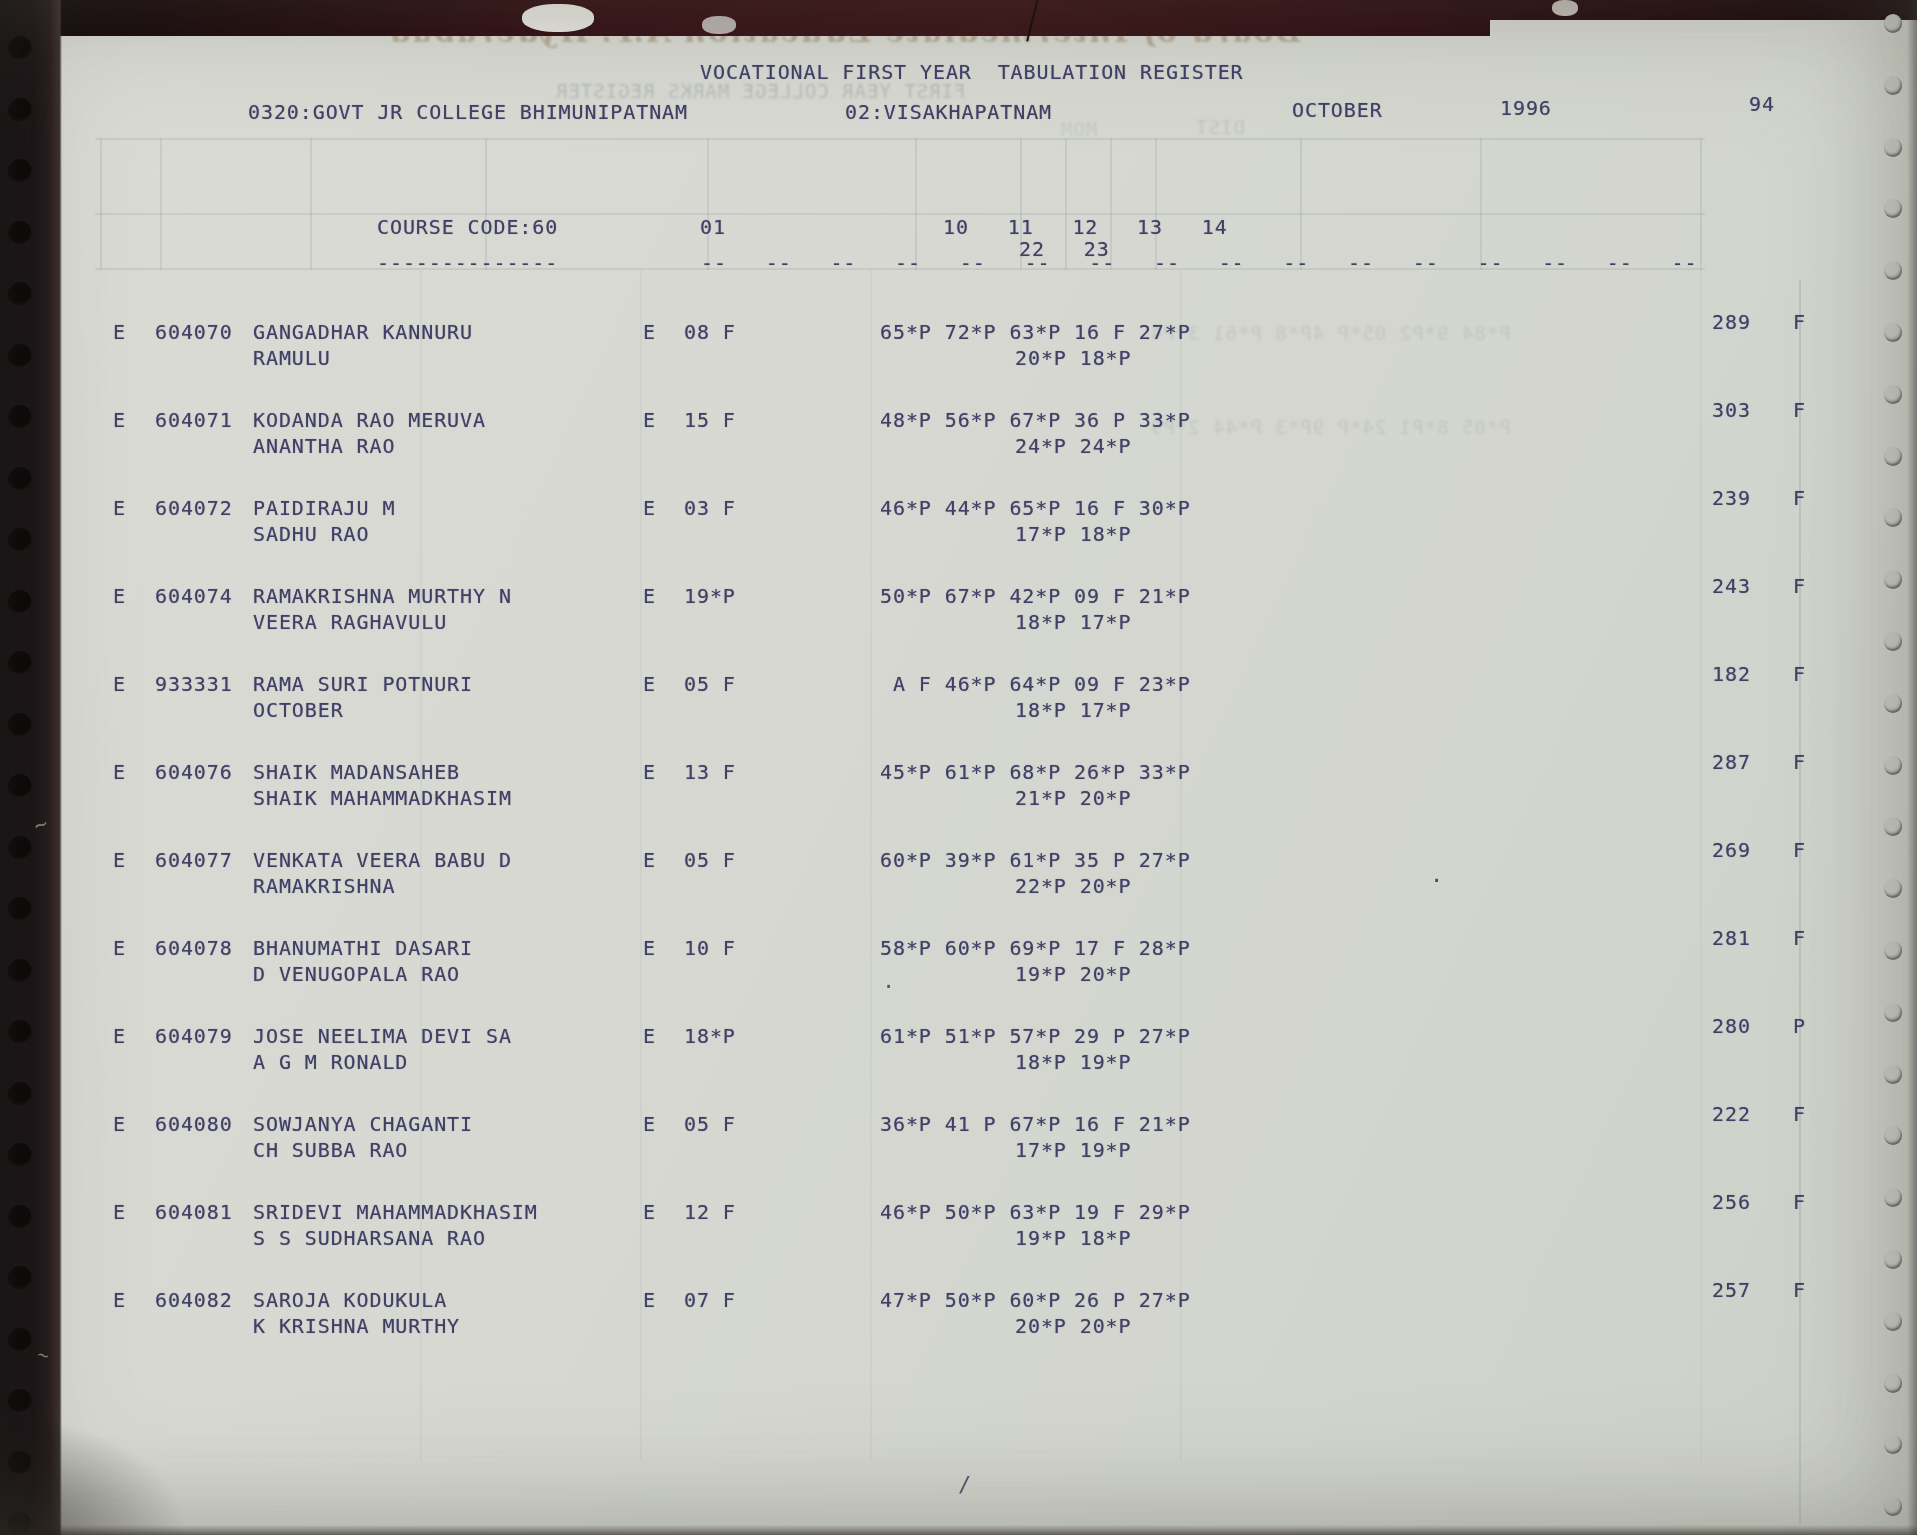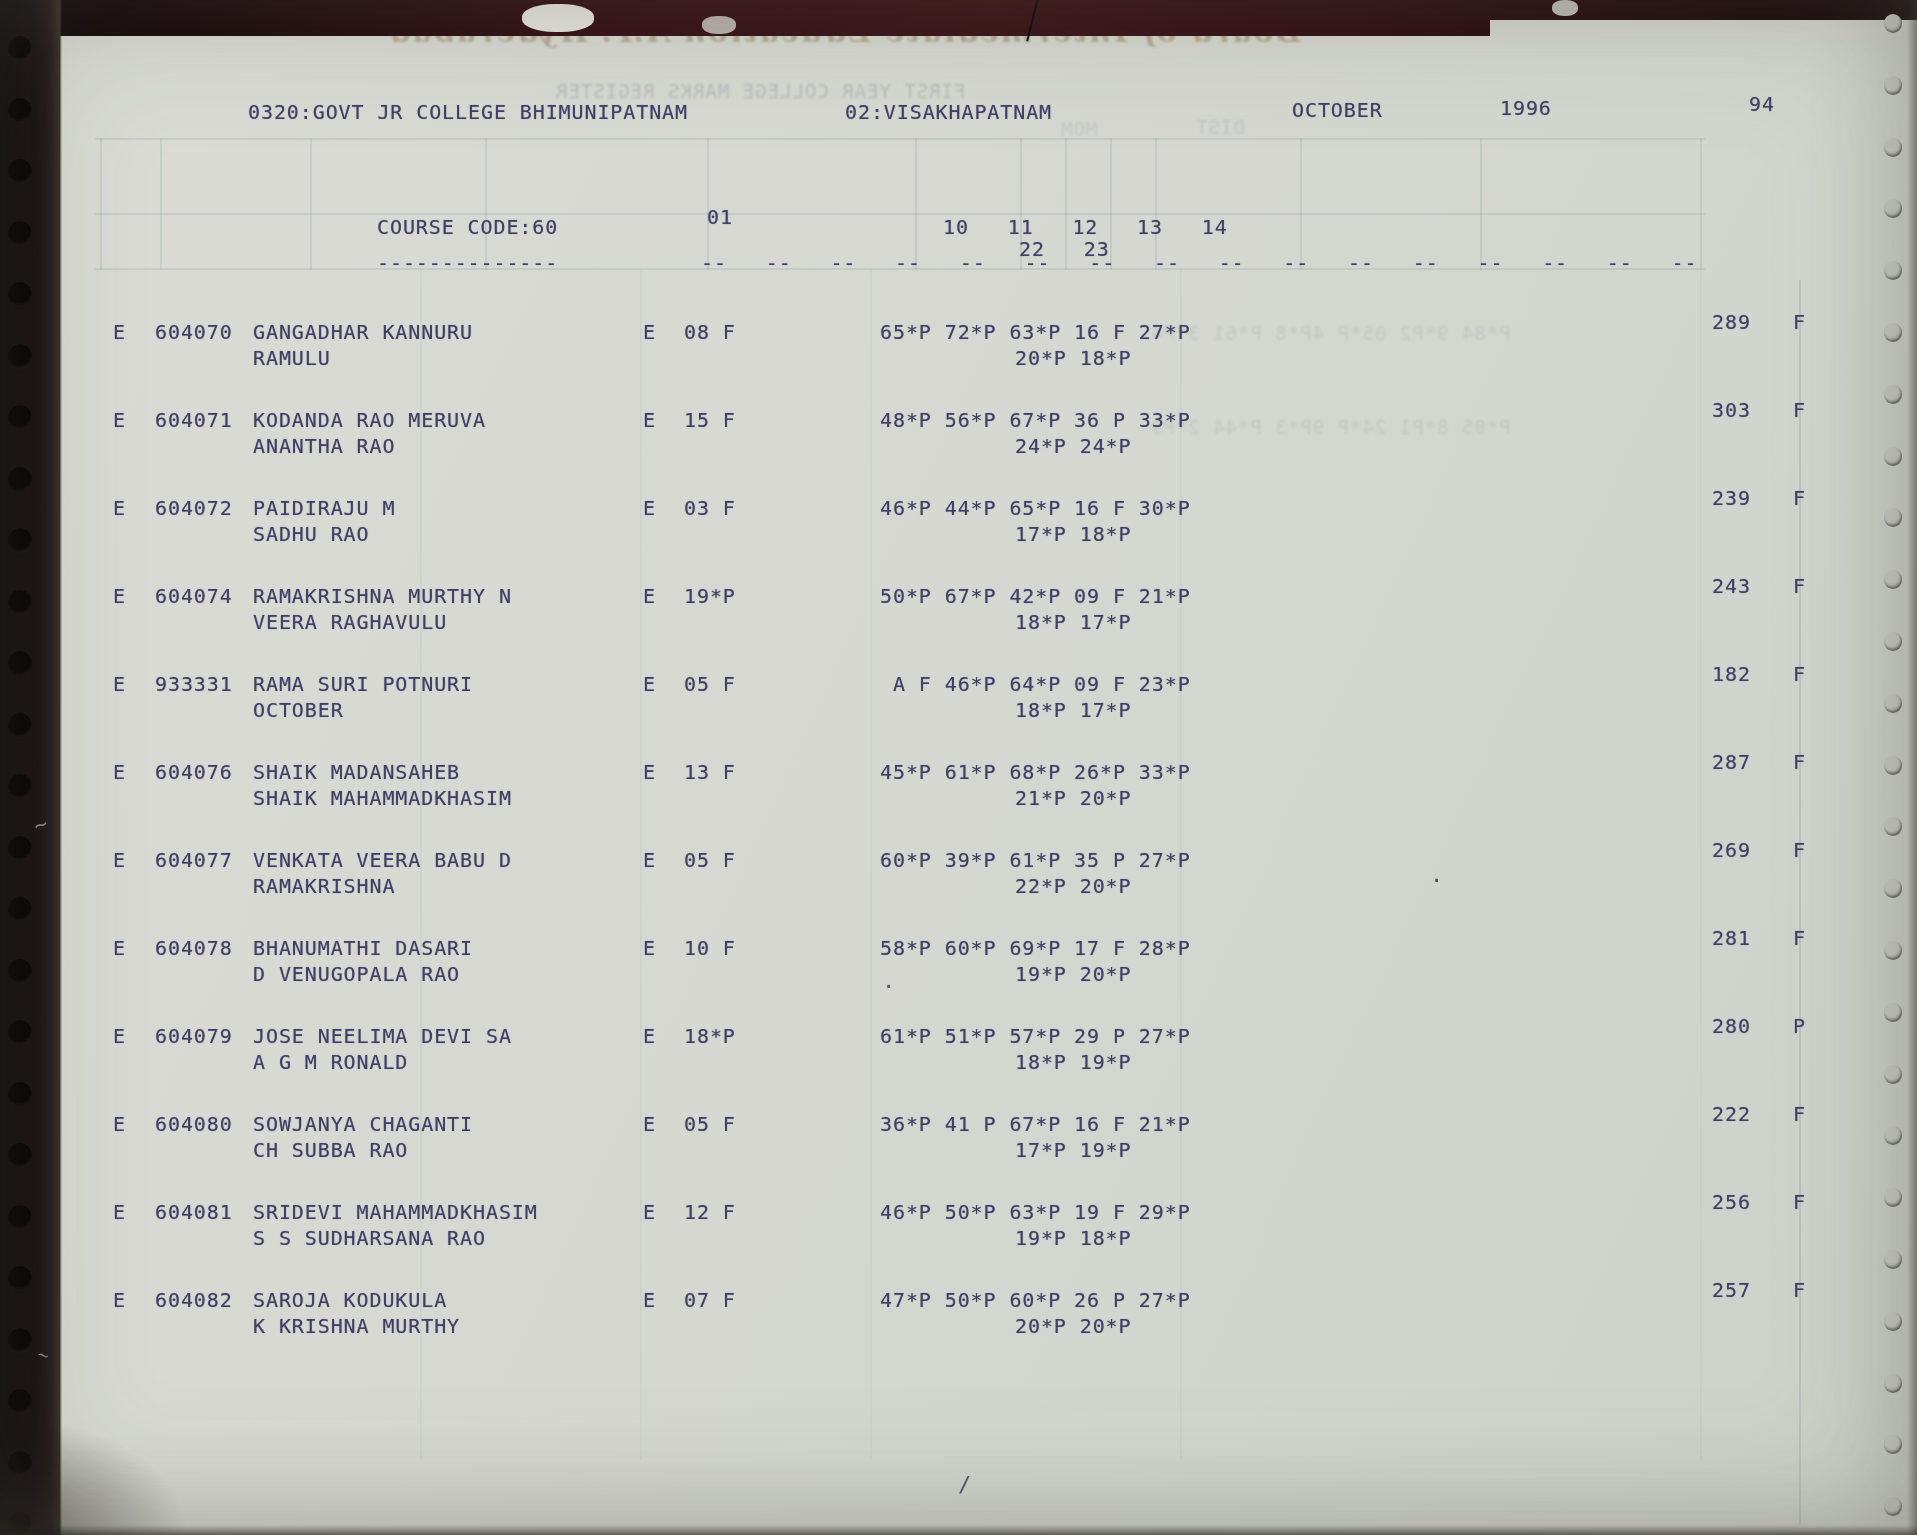--- a/index.html
+++ b/index.html
@@ -148,28 +148,29 @@
       <div class="hole-right" style="top: 1250px;"></div>
       <div class="hole-right" style="top: 1311.8px;"></div>
       <div class="hole-right" style="top: 1373.6px;"></div>
       <div class="hole-right" style="top: 1435.4px;"></div>
       <div class="hole-right" style="top: 1497.2px;"></div>
     </div>
   <div class="edge-right"></div>
   <div class="edge-bottom"></div>
   <div class="corner-bl"></div>
 
+  <div class="pr" style="left:700px;top:60px;">VOCATIONAL FIRST YEAR  TABULATION REGISTER</div>
   <div class="pr" style="left:248px;top:100px;">0320:GOVT JR COLLEGE BHIMUNIPATNAM</div>
   <div class="pr" style="left:845px;top:100px;">02:VISAKHAPATNAM</div>
   <div class="pr" style="left:1292px;top:98px;">OCTOBER</div>
   <div class="pr" style="left:1500px;top:96px;">1996</div>
   <div class="pr" style="left:1749px;top:92px;">94</div>
 
   <div class="pr" style="left:377px;top:215px;">COURSE CODE:60</div>
-  <div class="pr" style="left:700px;top:205px;margin-left:7px;">01</div>
+  <div class="pr" style="left:700px;top:215px;">01</div>
   <div class="pr" style="left:943px;top:215px;">10   11   12   13   14</div>
   <div class="pr" style="left:1019px;top:237px;">22   23</div>
   <div class="pr" style="left:377px;top:251px;">--------------</div>
   <div class="pr" style="left:701px;top:251px;">--   --   --   --   --   --   --   --   --   --   --   --   --   --   --   --</div>
 
   <div id="rows-host">
   <div class="reg-row" style="top: 320px;">
     <span class="pr f-flag">E</span>
     <span class="pr f-regno">604070</span>
     <span class="pr f-name">GANGADHAR KANNURU</span>

